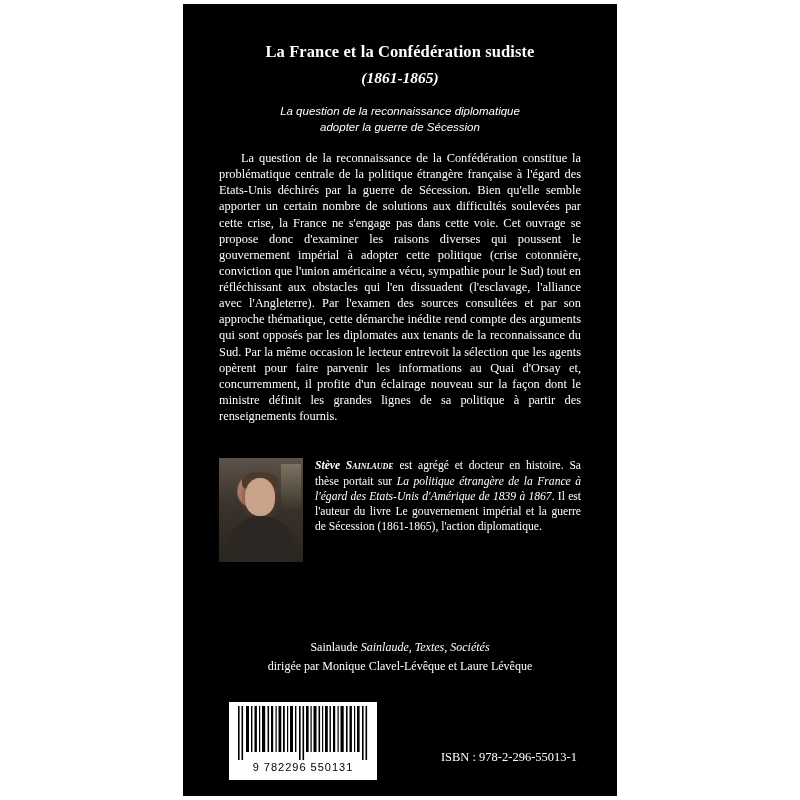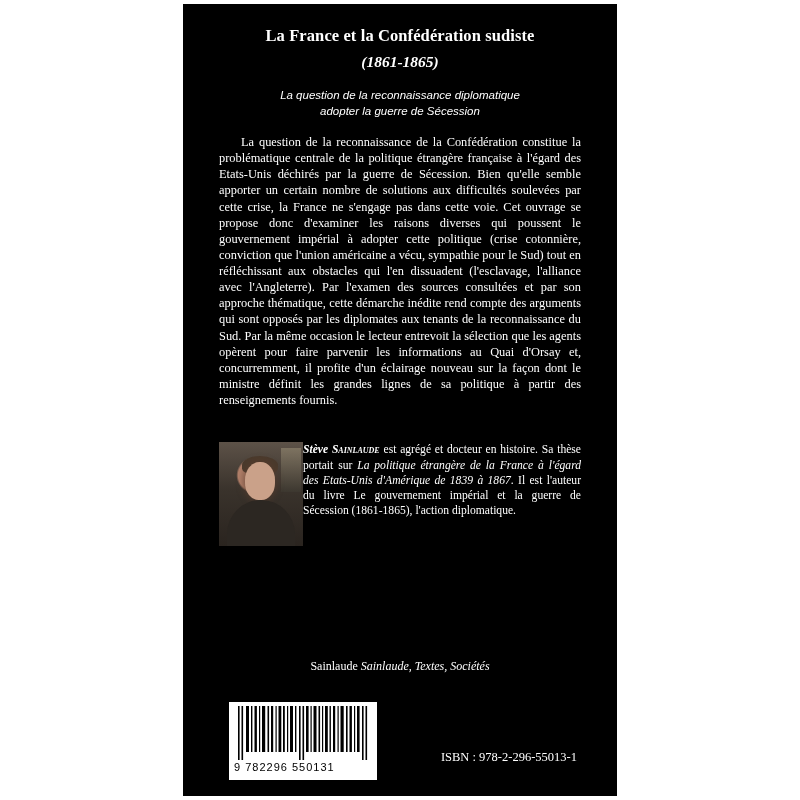--- a/index.html
+++ b/index.html
@@ -26,21 +26,21 @@
     width: 434px;
     height: 792px;
     background: #000000;
     color: #ffffff;
     box-sizing: border-box;
     padding: 0;
     overflow: hidden;
   }
   .title-block {
     text-align: center;
-    padding-top: 20px;
+    padding-top: 36px;
   }
   .main-title {
     font-family: "Liberation Serif", serif;
     font-weight: bold;
     font-size: 16.5px;
     letter-spacing: 0.1px;
     line-height: 1.5;
     margin: 0 18px;
   }
   .title-years {
@@ -114,20 +114,21 @@
   .author-photo .window {
     position: absolute;
     right: 2px;
     top: 6px;
     width: 20px;
     height: 44px;
     background: linear-gradient(180deg,#8a7f6a,#3e3931);
     opacity: .75;
   }
   .author-text {
+    margin-left: 12px;
     font-family: "Liberation Serif", serif;
     font-size: 11.6px;
     line-height: 1.32;
     text-align: justify;
   }
   .author-text .nm-first { font-weight: bold; font-style: italic; }
   .author-text .nm-last { font-weight: bold; font-style: italic; font-variant: small-caps; }
   .author-text i { font-style: italic; }
   .collection {
     position: absolute;
@@ -160,21 +161,21 @@
   }
   .barcode-bars {
     width: 100%;
     height: 54px;
     display: block;
   }
   .barcode-digits {
     font-family: "Liberation Sans", sans-serif;
     font-size: 11px;
     color: #000000;
-    text-align: left;
+    text-align: center;
     letter-spacing: 1px;
     margin-top: 1px;
   }
   .isbn-block {
     position: absolute;
     right: 40px;
     bottom: 16px;
     text-align: right;
     font-family: "Liberation Serif", serif;
     font-size: 12.5px;
@@ -209,20 +210,21 @@
       <div class="author-text">
         <span class="nm-first">Stève</span>
         <span class="nm-last">Sainlaude</span><span> est agrégé et docteur en histoire. Sa thèse portait sur </span><i>La politique étrangère de la France à l'égard des Etats-Unis d'Amérique de 1839 à 1867</i><span>. Il est l'auteur du livre </span><span>Le gouvernement impérial et la guerre de Sécession (1861-1865), l'action diplomatique</span><span>.</span>
       </div>
     </div>
 
     <div class="collection">
       <div class="line1">
         <span>Sainlaude </span><i>Sainlaude, Textes, Sociétés</i>
       </div>
+      <div class="line2">dirigée par Monique Clavel-Lévêque et Laure Lévêque</div>
     </div>
 
     <div class="bottom-row">
       <div class="barcode-box">
         <svg class="barcode-bars" viewBox="0 0 138 54" preserveAspectRatio="none">
           <rect x="0" y="0" width="138" height="54" fill="#ffffff"></rect>
           <g fill="#000000">
             <rect x="4" y="0" width="1.6" height="54"></rect>
             <rect x="7.5" y="0" width="1.6" height="54"></rect>
             <rect x="12" y="0" width="3" height="46"></rect>

